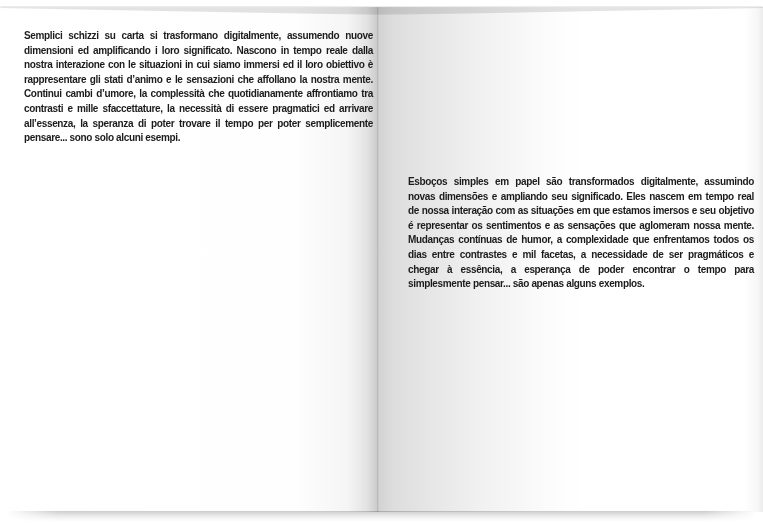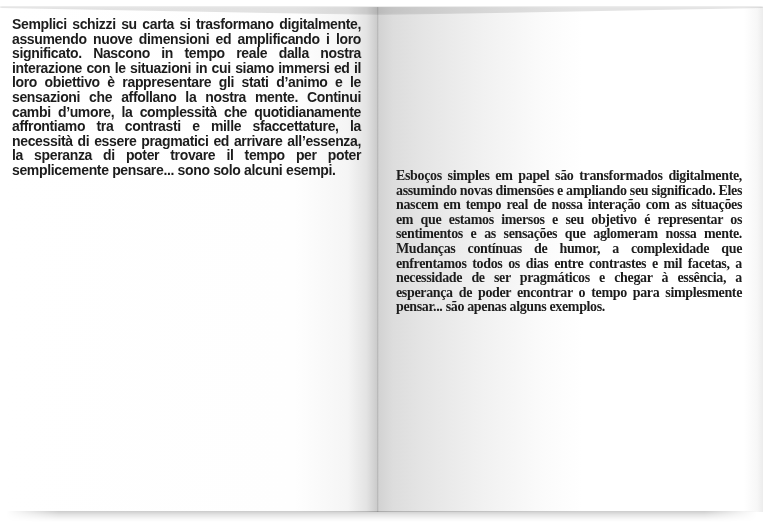--- a/index.html
+++ b/index.html
@@ -82,39 +82,38 @@
     background: linear-gradient(to bottom,
       rgba(0,0,0,0.20) 0%,
       rgba(0,0,0,0.10) 35%,
       rgba(0,0,0,0.03) 72%,
       rgba(0,0,0,0) 100%);
     -webkit-mask-image: linear-gradient(to right, transparent 0%, #000 7%, #000 93%, transparent 100%);
     mask-image: linear-gradient(to right, transparent 0%, #000 7%, #000 93%, transparent 100%);
   }
   .para {
     position: absolute;
-    margin: 4px;
-    font-size: 14px;
+    margin: 16px;
+    font-size: 10px;
     line-height: 14.6px;
     font-weight: 700;
     letter-spacing: -0.35px;
     color: #1c1c1c;
     text-align: justify;
     text-align-last: left;
   }
   .para-left {
     left: 8px;
     top: 6px;
     width: 349px;
   }
   .para-right {
     left: 14px;  
-    top: 158px;
+    top: 152px;
     width: 346px;
-    font-family: Liberation Serif, serif;
   }
 </style>
 </head>
 <body>
 
 <div class="stage">
   <div class="spread">
     <div class="page page-left">
       <p class="para para-left">Semplici schizzi su carta si trasformano digitalmente, assumendo nuove dimensioni ed amplificando i loro significato. Nascono in tempo reale dalla nostra interazione con le situazioni in cui siamo immersi ed il loro obiettivo è rappresentare gli stati d’animo e le sensazioni che affollano la nostra mente. Continui cambi d’umore, la complessità che quotidianamente affrontiamo tra contrasti e mille sfaccettature, la necessità di essere pragmatici ed arrivare all’essenza, la speranza di poter trovare il tempo per poter semplicemente pensare... sono solo alcuni esempi.</p>
     </div>

